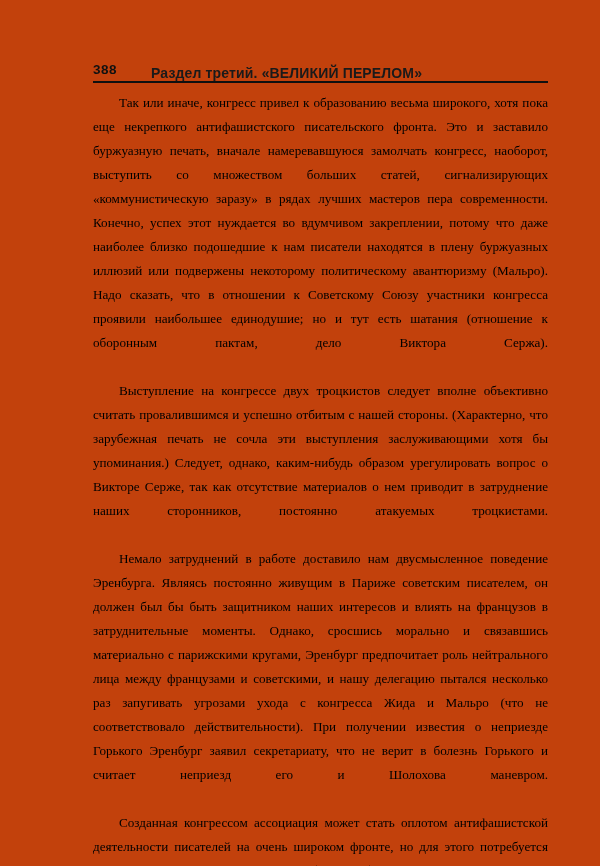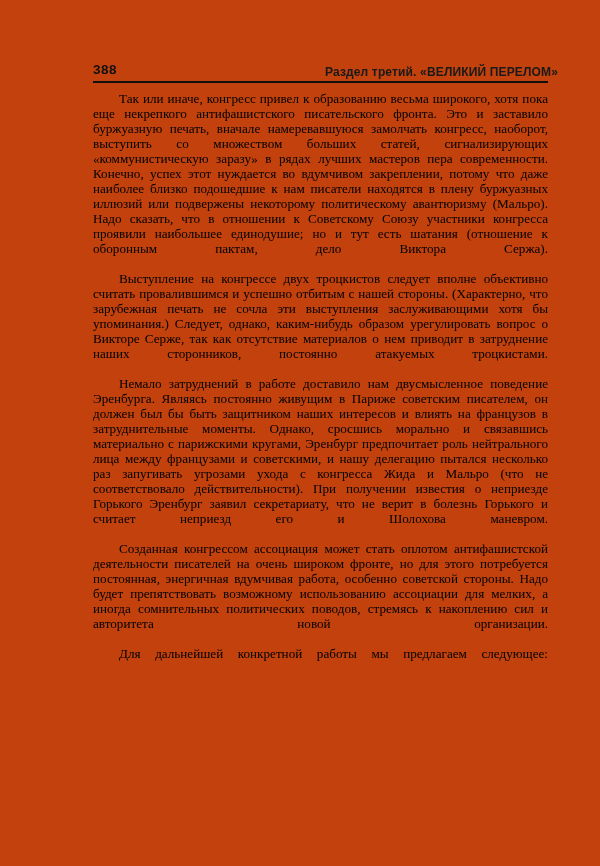--- a/index.html
+++ b/index.html
@@ -40,24 +40,24 @@
     font-weight: bold;
     font-size: 13.5px;
     letter-spacing: 0.5px;
     color: #111111;
   }
   .head-title {
     position: absolute;
     left: 0;
     right: 0;
     top: 3px;
-    text-align: right;
+    text-align: left;
     font-family: "Liberation Sans", "DejaVu Sans", sans-serif;
     font-weight: bold;
-    font-size: 12px;
+    font-size: 14px;
     letter-spacing: 0.15px;
     color: #1a1a1a;
     transform: translateX(10px);
     padding-left: 48px;
   }
   .head-rule {
     position: absolute;
     left: 93px;
     top: 81px;
     width: 455px;
@@ -70,21 +70,21 @@
     position: absolute;
     left: 93px;
     top: 91px;
     width: 455px;
   }
   p.para {
     margin: 0;
     text-indent: 26px;
     text-align: justify;
     font-size: 13.15px;
-    line-height: 15px;
+    line-height: 24px;
     word-spacing: 0.1px;
     -webkit-hyphens: none;
     hyphens: none;
   }
   
   p.para::after {
     content: "";
     display: inline-block;
     width: 100%;
   }

